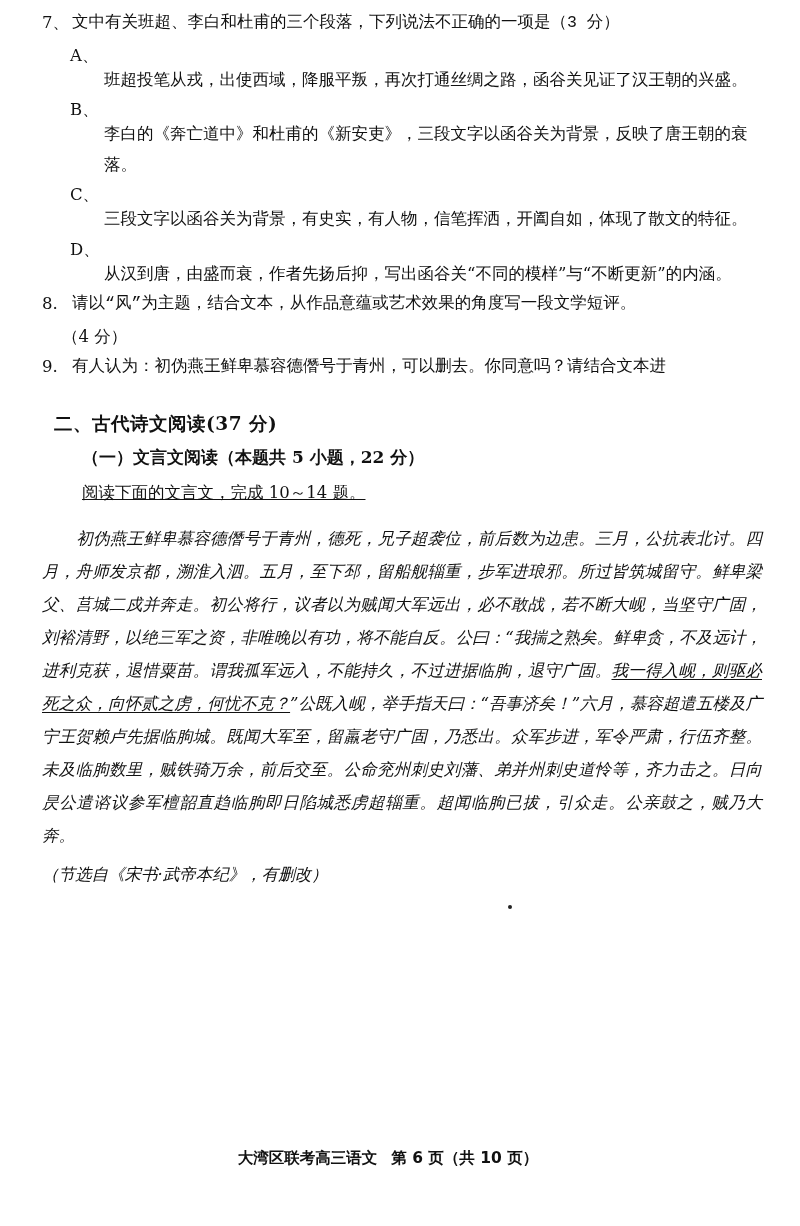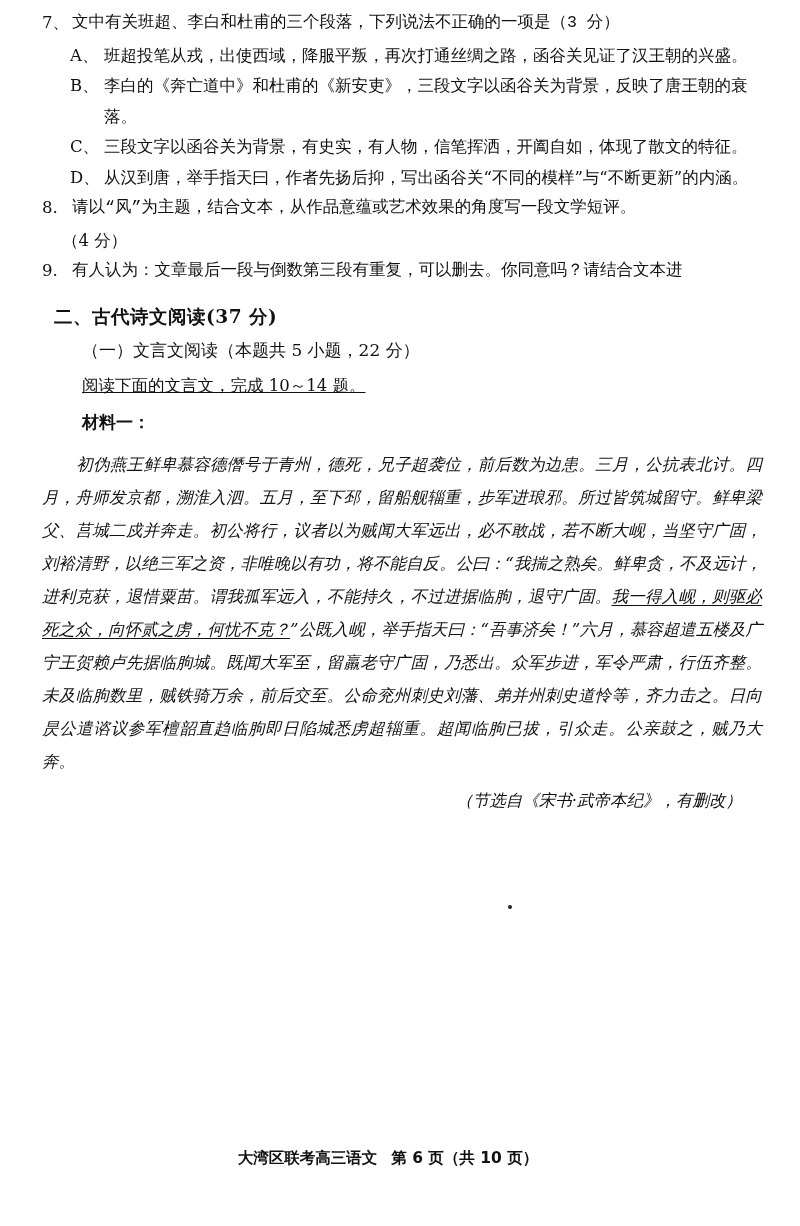--- a/index.html
+++ b/index.html
@@ -52,33 +52,34 @@
     font-size: 16.5px;
     line-height: 1.85;
     margin-left: 28px;
   }
   .opt .lbl {
     flex: 0 0 auto;
     width: 34px;
   }
   .opt .txt {
     flex: 1 1 auto;
+    margin-top: 24px;
   }
   .indent1 { margin-left: 20px; }
   .sec-title {
     font-size: 18.5px;
     font-weight: bold;
-    margin-top: 17px;
+    margin-top: 28px;
     margin-bottom: 10px;
     margin-left: 12px;
     letter-spacing: 0.5px;
   }
   .sub-title {
     font-size: 17px;
-    font-weight: normal;
+    font-weight: bold;
     margin-left: 40px;
     margin-bottom: 8px;
   }
   .line-note {
     font-size: 16.5px;
     margin-left: 40px;
     line-height: 1.9;
     text-decoration: underline;
   }
   .mat-label {
@@ -101,21 +102,21 @@
     display: inline-block;
     width: 34px;
   }
   .underline {
     text-decoration: underline;
     text-underline-offset: 3px;
   }
   .source {
     font-size: 16.5px;
     font-style: italic;
-    text-align: right;
+    text-align: left;
     margin-top: 6px;
     padding-right: 20px;
     line-height: 2.0;
   }
   .footer {
     position: absolute;
     left: 0;
     top: 1148px;
     width: 776px;
     text-align: center;
@@ -152,38 +153,37 @@
     <div class="opt">
       <span class="lbl">B、</span>
       <span class="txt">李白的《奔亡道中》和杜甫的《新安吏》，三段文字以函谷关为背景，反映了唐王朝的衰落。</span>
     </div>
     <div class="opt">
       <span class="lbl">C、</span>
       <span class="txt">三段文字以函谷关为背景，有史实，有人物，信笔挥洒，开阖自如，体现了散文的特征。</span>
     </div>
     <div class="opt">
       <span class="lbl">D、</span>
-      <span class="txt">从汉到唐，举手指天曰，作者先扬后抑，写出函谷关“不同的模样”与“不断更新”的内涵。</span>
+      <span class="txt">从汉到唐，由盛而衰，作者先扬后抑，写出函谷关“不同的模样”与“不断更新”的内涵。</span>
     </div>
 
     <div class="q">
       <span class="num">8.</span>
       <span class="body">请以“风”为主题，结合文本，从作品意蕴或艺术效果的角度写一段文学短评。</span>
     </div>
     <div class="indent1" style="font-size:16.5px;line-height:1.85;">（4 分）</div>
 
     <div class="q">
       <span class="num">9.</span>
-      <span class="body">有人认为：文章最后一段与倒数第三段有重复，可以删去。你同意吗？请结合文本进</span>
+      <span class="body">有人认为：初伪燕王鲜卑慕容德僭号于青州，可以删去。你同意吗？请结合文本进</span>
     </div>
 
     <div class="sec-title">二、古代诗文阅读(37 分)</div>
     <div class="sub-title">（一）文言文阅读（本题共 5 小题，22 分）</div>
     <div class="line-note">阅读下面的文言文，完成 10～14 题。</div>
-    <div class="mat-label">材料一：</div>
 
     <div class="passage">
       <span class="first"></span><span>初伪燕王鲜卑慕容德僭号于青州，德死，兄子超袭位，前后数为边患。三月，公抗表北讨。四月，舟师发京都，溯淮入泗。五月，至下邳，留船舰辎重，步军进琅邪。所过皆筑城留守。鲜卑梁父、莒城二戍并奔走。初公将行，议者以为贼闻大军远出，必不敢战，若不断大岘，当坚守广固，刘裕清野，以绝三军之资，非唯晚以有功，将不能自反。公曰：“我揣之熟矣。鲜卑贪，不及远计，进利克获，退惜粟苗。谓我孤军远入，不能持久，不过进据临朐，退守广固。</span><span class="underline">我一得入岘，则驱必死之众，向怀贰之虏，何忧不克？</span><span>”公既入岘，举手指天曰：“吾事济矣！”六月，慕容超遣五楼及广宁王贺赖卢先据临朐城。既闻大军至，留羸老守广固，乃悉出。众军步进，军令严肃，行伍齐整。未及临朐数里，贼铁骑万余，前后交至。公命兖州刺史刘藩、弟并州刺史道怜等，齐力击之。日向昃公遣谘议参军檀韶直趋临朐即日陷城悉虏超辎重。超闻临朐已拔，引众走。公亲鼓之，贼乃大奔。</span>
     </div>
 
     <div class="source">（节选自《宋书·武帝本纪》，有删改）</div>
   </div>
 
   <div class="tiny-mark"></div>
 

